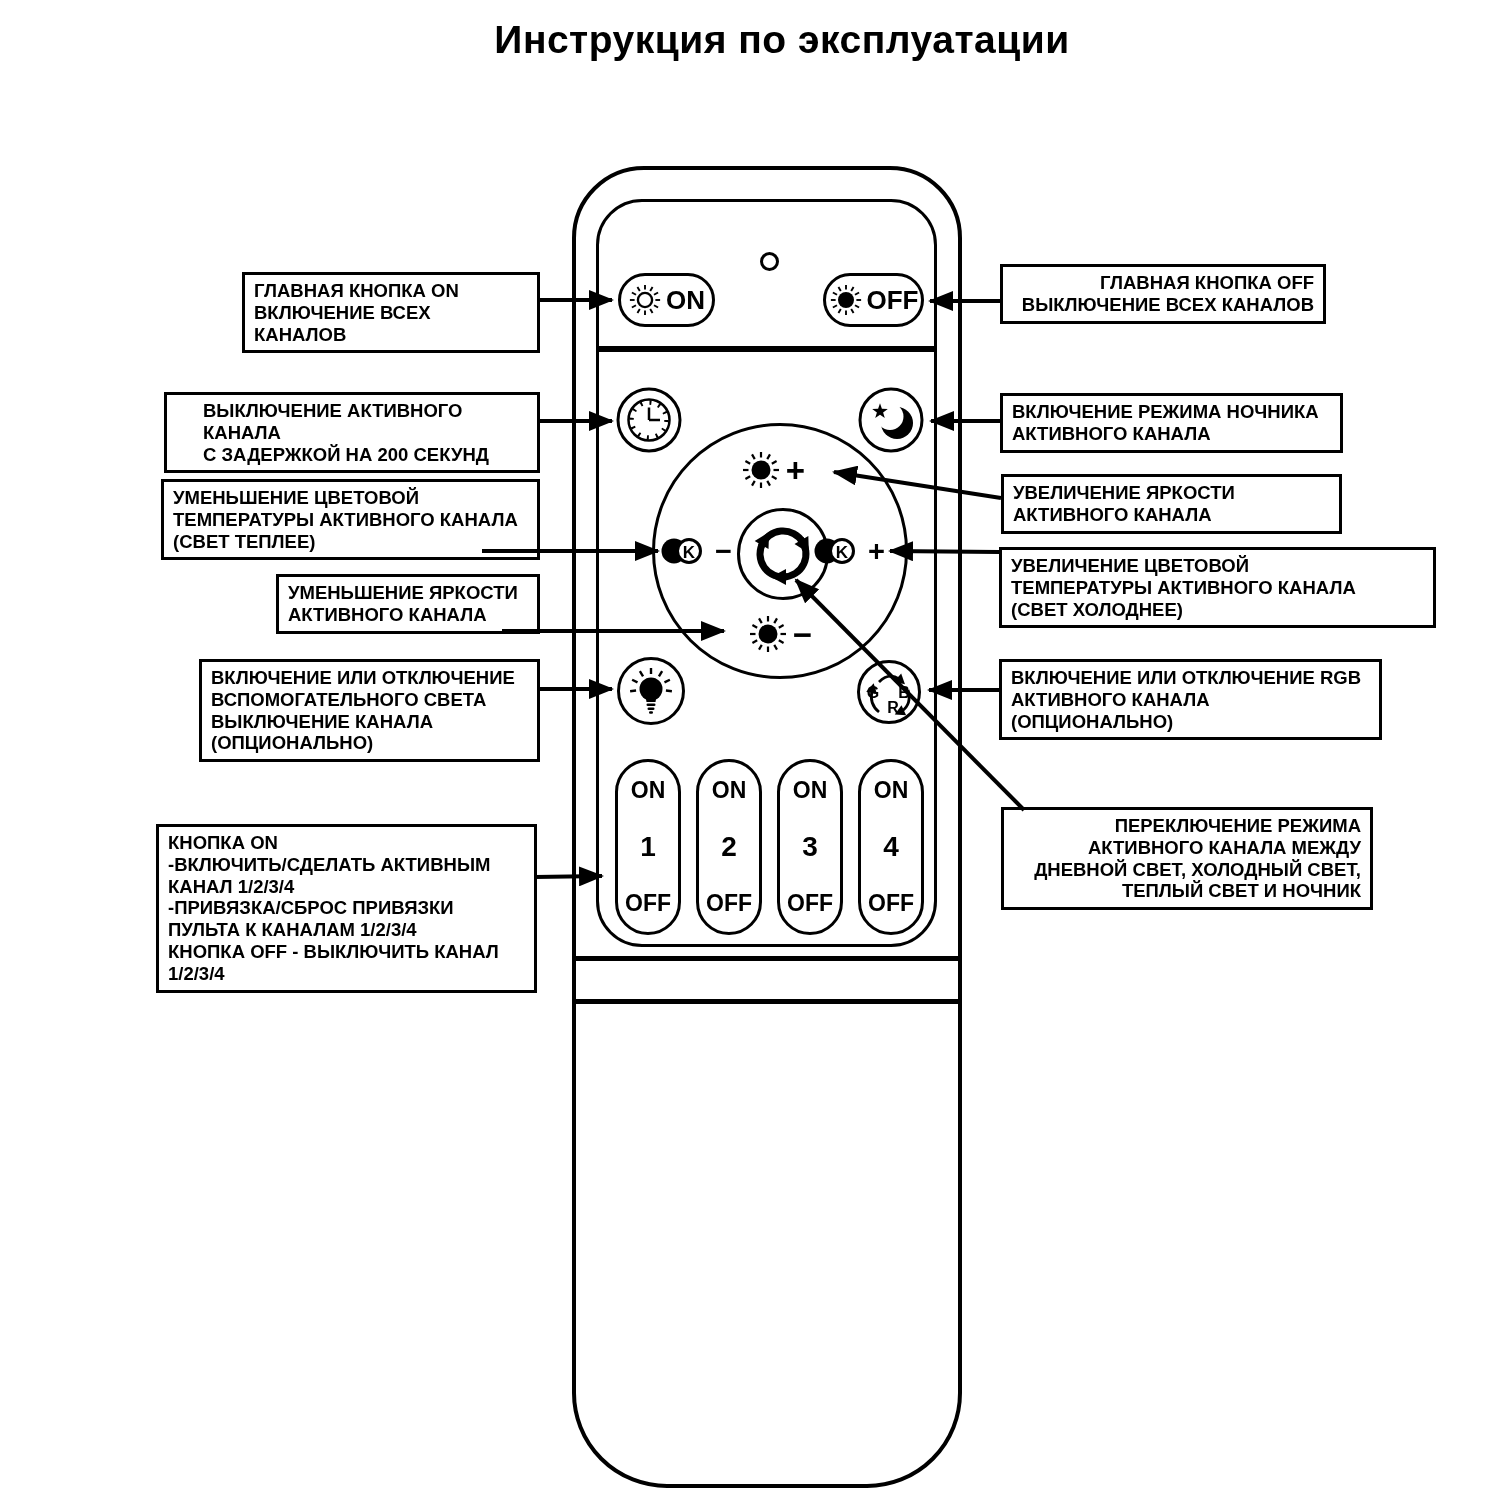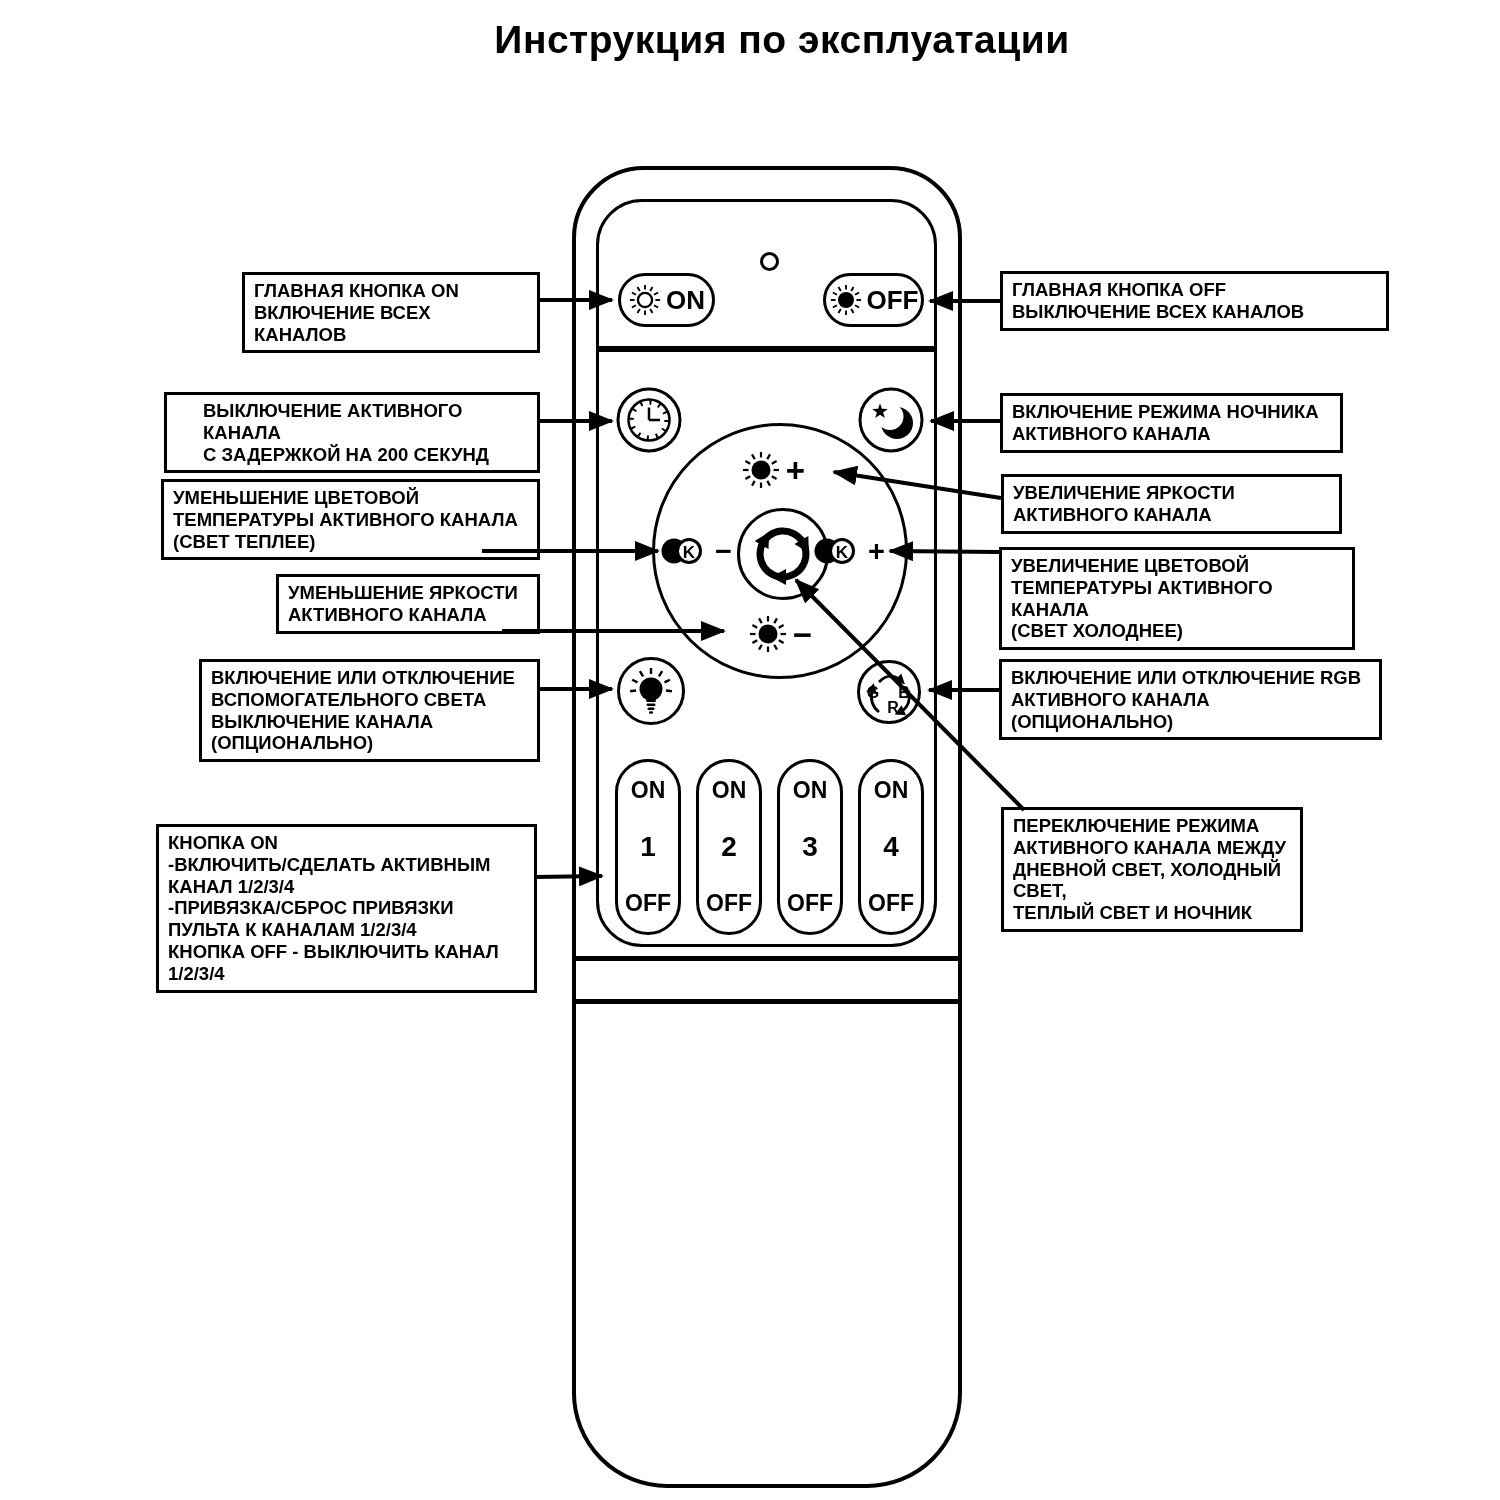--- a/index.html
+++ b/index.html
@@ -308,32 +308,32 @@
 ВЫКЛЮЧЕНИЕ КАНАЛА
 (ОПЦИОНАЛЬНО)</div>
   <div class="callout" style="left:124px; top:824px; width:381px;">КНОПКА ON
 -ВКЛЮЧИТЬ/СДЕЛАТЬ АКТИВНЫМ
 КАНАЛ 1/2/3/4
 -ПРИВЯЗКА/СБРОС ПРИВЯЗКИ
 ПУЛЬТА К КАНАЛАМ 1/2/3/4
 КНОПКА OFF - ВЫКЛЮЧИТЬ КАНАЛ
 1/2/3/4</div>
 
-  <div class="callout" style="left:968px; top:271px; width:389px;">ГЛАВНАЯ КНОПКА OFF
+  <div class="callout" style="left:968px; top:264px; width:326px;text-align:right;">ГЛАВНАЯ КНОПКА OFF
 ВЫКЛЮЧЕНИЕ ВСЕХ КАНАЛОВ</div>
   <div class="callout" style="left:968px; top:393px; width:343px;">ВКЛЮЧЕНИЕ РЕЖИМА НОЧНИКА
 АКТИВНОГО КАНАЛА</div>
   <div class="callout" style="left:969px; top:474px; width:341px;">УВЕЛИЧЕНИЕ ЯРКОСТИ
 АКТИВНОГО КАНАЛА</div>
-  <div class="callout" style="left:967px; top:547px; width:356px;">УВЕЛИЧЕНИЕ ЦВЕТОВОЙ
+  <div class="callout" style="left:967px; top:547px; width:437px;">УВЕЛИЧЕНИЕ ЦВЕТОВОЙ
 ТЕМПЕРАТУРЫ АКТИВНОГО КАНАЛА
 (СВЕТ ХОЛОДНЕЕ)</div>
   <div class="callout" style="left:967px; top:659px; width:383px;">ВКЛЮЧЕНИЕ ИЛИ ОТКЛЮЧЕНИЕ RGB
 АКТИВНОГО КАНАЛА (ОПЦИОНАЛЬНО)</div>
-  <div class="callout" style="left:969px; top:807px; width:302px;">ПЕРЕКЛЮЧЕНИЕ РЕЖИМА
+  <div class="callout" style="left:969px; top:807px; width:372px;text-align:right;">ПЕРЕКЛЮЧЕНИЕ РЕЖИМА
 АКТИВНОГО КАНАЛА МЕЖДУ
 ДНЕВНОЙ СВЕТ, ХОЛОДНЫЙ СВЕТ,
 ТЕПЛЫЙ СВЕТ И НОЧНИК</div>
 
   <svg class="connectors">
     <defs>
       <marker id="ah" markerUnits="userSpaceOnUse" markerWidth="26" markerHeight="20" refX="23" refY="10" orient="auto">
         <path d="M0,0 L25,10 L0,20 Z" fill="#000"></path>
       </marker>
     </defs>

